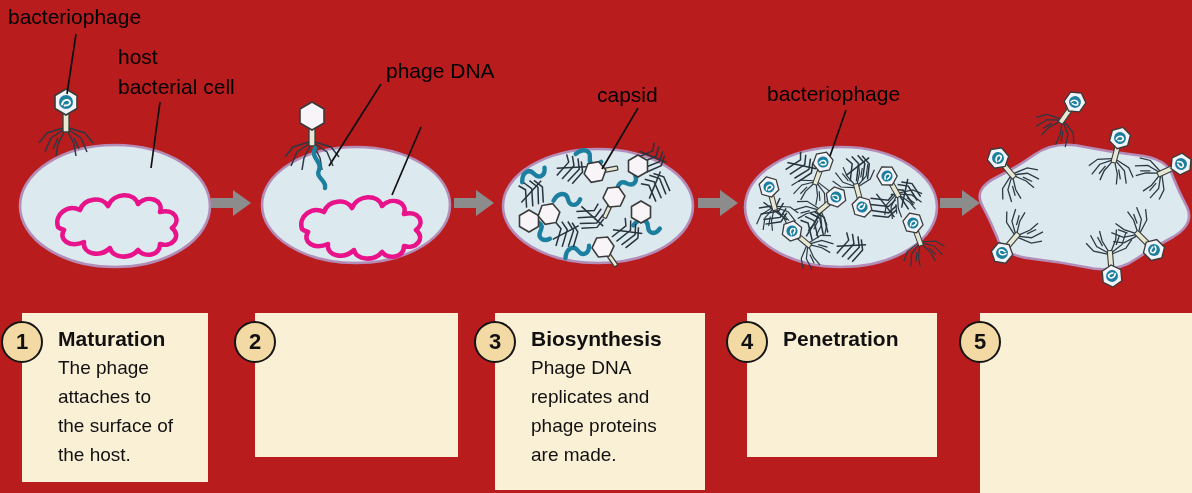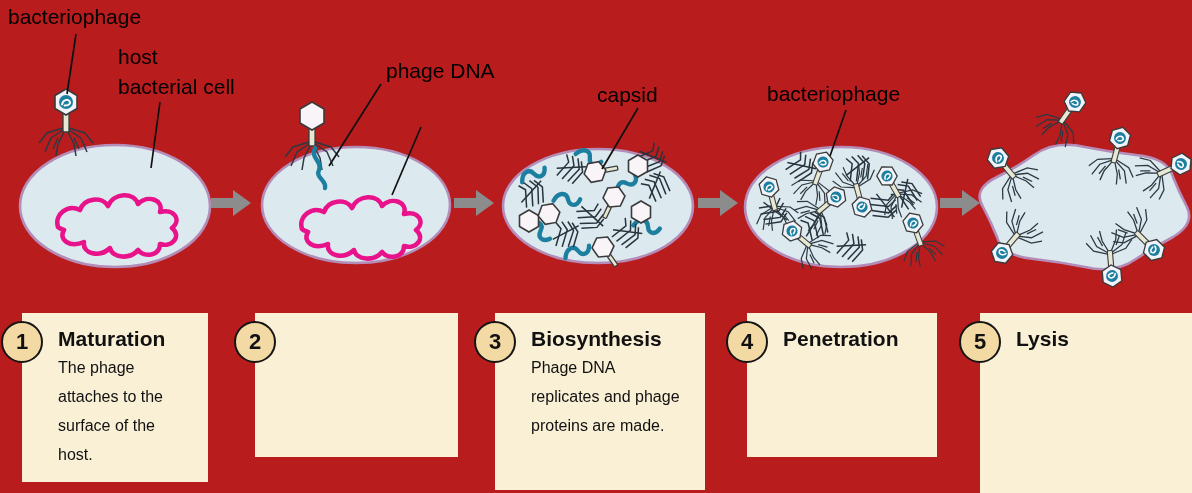--- a/index.html
+++ b/index.html
@@ -29,21 +29,21 @@
   
   .lbl{position:absolute;font-size:21px;line-height:1.42;color:#000;white-space:pre-line;}
 
   
   .step-box{position:absolute;background:var(--box-bg,#faf0d6);padding:11px 8px 10px 36px;}
   .badge{position:absolute;left:-21px;top:8px;width:42px;height:42px;border-radius:50%;
          background:var(--badge-bg,#f3d9a4);border:2.5px solid #151515;
          display:flex;align-items:center;justify-content:center;
          font-size:22px;font-weight:700;color:#111;}
   .step-title{font-size:21px;font-weight:700;color:var(--ink,#111);line-height:29px;white-space:nowrap;}
-  .step-desc{font-size:16px;color:var(--ink,#111);line-height:29px;}
+  .step-desc{font-size:19px;color:var(--ink,#111);line-height:29px;}
 </style>
 </head>
 <body>
 
 <div class="canvas">
 
   <svg class="diagram" width="1192" height="305" viewBox="0 0 1192 305">
     <defs>
       <g id="phage">
         <rect class="tail" x="-3" y="10" width="6" height="20" rx="1"></rect>
@@ -200,16 +200,15 @@
     <div class="step-desc" style="width:150px">Phage DNA replicates and phage proteins are made.</div>
   </div>
 
   <div class="step-box" style="left:747px;top:313px;width:190px;height:144px">
     <div class="badge">4</div>
     <div class="step-title">Penetration</div>
   </div>
 
   <div class="step-box" style="left:980px;top:313px;width:212px;height:180px">
     <div class="badge">5</div>
-    <div class="step-title">Lysis</div>
   </div>
 
 </div>
 
 </body></html>

